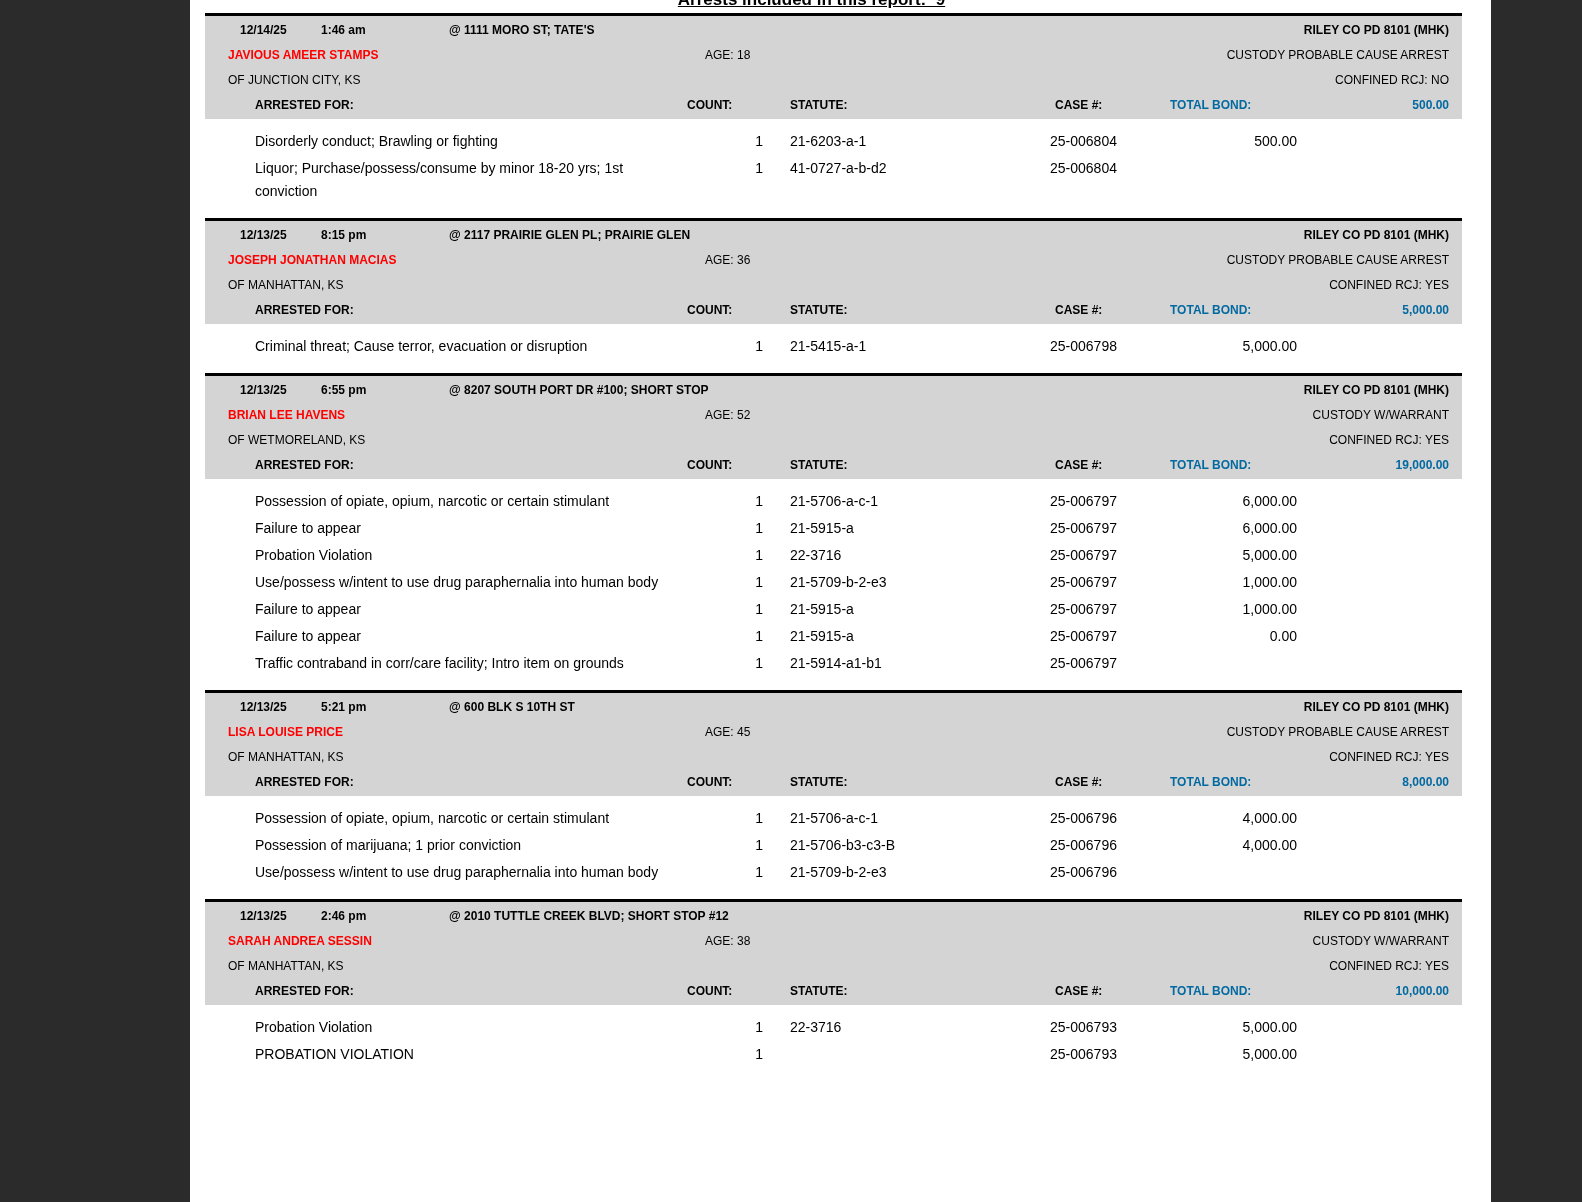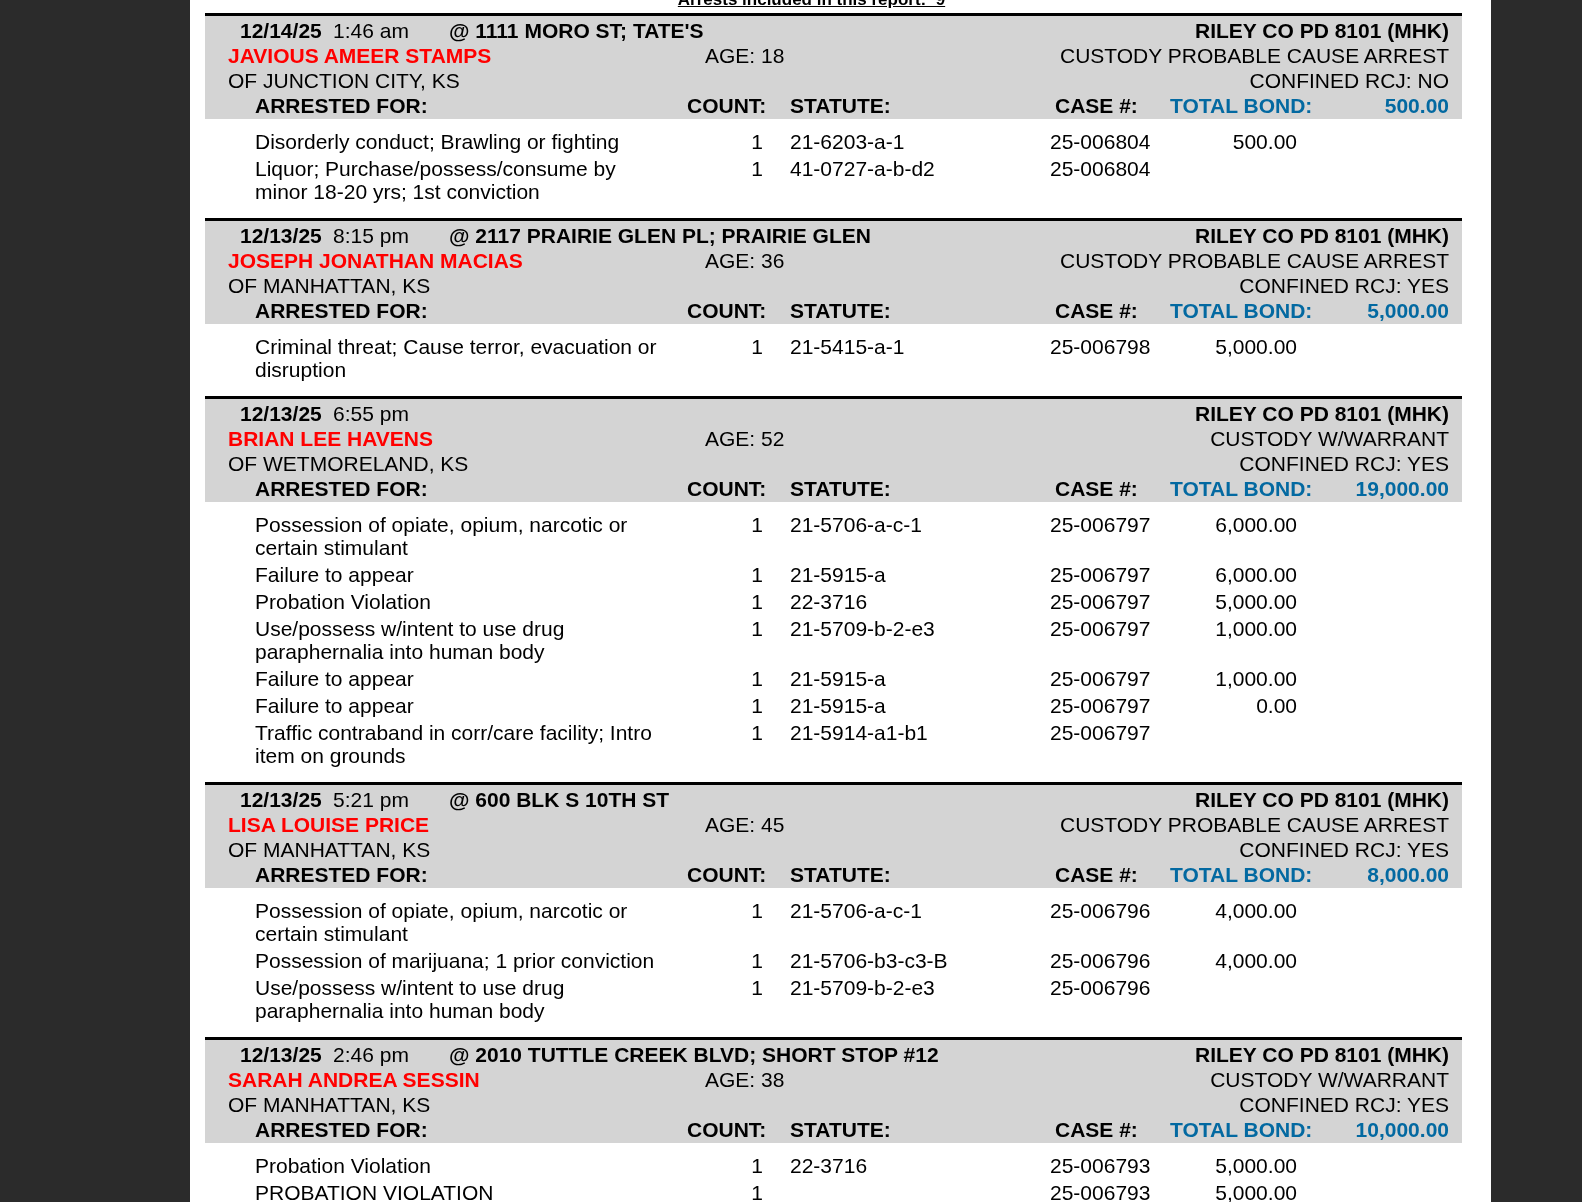--- a/index.html
+++ b/index.html
@@ -44,45 +44,45 @@
   }
   .record { border-top: 3px solid #000; }
   .band {
     background: #d4d4d4;
     padding: 2px 0 1px 0;
   }
   .band-row {
     position: relative;
     height: 25px;
     line-height: 25px;
-    font-size: 21px;
+    font-size: 12px;
     white-space: nowrap;
   }
   .band-row .ps { position: absolute; top: 0; }
   .red  { color: #ff0000; font-weight: bold; }
   .blue { color: #0369a1; font-weight: bold; }
   .r-agency, .r-custody, .r-confined, .r-totalbond-amt { right: 13px; text-align: left; }
   .r-date { left: 35px; font-weight: bold; }
-  .r-time { left: 128px; font-weight: normal; text-align: center; }
+  .r-time { left: 116px; font-weight: bold; text-align: center; }
   .r-loc  { left: 244px; font-weight: bold; }
   .r-agency { font-weight: bold; }
   .r-name { left: 23px; }
   .r-age  { left: 500px; }
   .r-res  { left: 23px; }
   .r-arrfor   { left: 50px;  font-weight: bold; }
   .r-counthd  { left: 482px; font-weight: bold; }
   .r-stathd   { left: 585px; font-weight: bold; text-align: center; }
   .r-casehd   { left: 850px; font-weight: bold; }
   .r-bondhd   { left: 965px; }
   .charges { padding: 7px 0 11px 0; }
   .charge-row {
     display: grid;
     grid-template-columns: 408px 100px 287px 153px 94px;
     padding-left: 50px;
-    font-size: 21px;
+    font-size: 14px;
     line-height: 23px;
     margin: 4px 0;
   }
   .c-desc    { }
   .c-count   { text-align: right; }
   .c-statute { padding-left: 27px; white-space: nowrap; }
   .c-case    { white-space: nowrap; }
   .c-bond    { text-align: right; white-space: nowrap; }
 </style>
 </head>
@@ -172,20 +172,21 @@
     <span class="c-bond">5,000.00</span>
   </div>
 </div>
   </section>
 
   <section class="record">
     <div class="band">
       <div class="band-row">
         <span class="ps r-date">12/13/25</span>
         <span class="ps r-time">6:55 pm</span>
+        <span class="ps r-loc">@ 8207 SOUTH PORT DR #100; SHORT STOP</span>
         <span class="ps r-agency">RILEY CO PD 8101 (MHK)</span>
       </div>
       <div class="band-row">
         <span class="ps r-name red">BRIAN LEE HAVENS</span>
         <span class="ps r-age"><span>AGE:</span> <span>52</span></span>
         <span class="ps r-custody">CUSTODY W/WARRANT</span>
       </div>
       <div class="band-row">
         <span class="ps r-res">OF WETMORELAND, KS</span>
         <span class="ps r-confined">CONFINED RCJ: YES</span>

